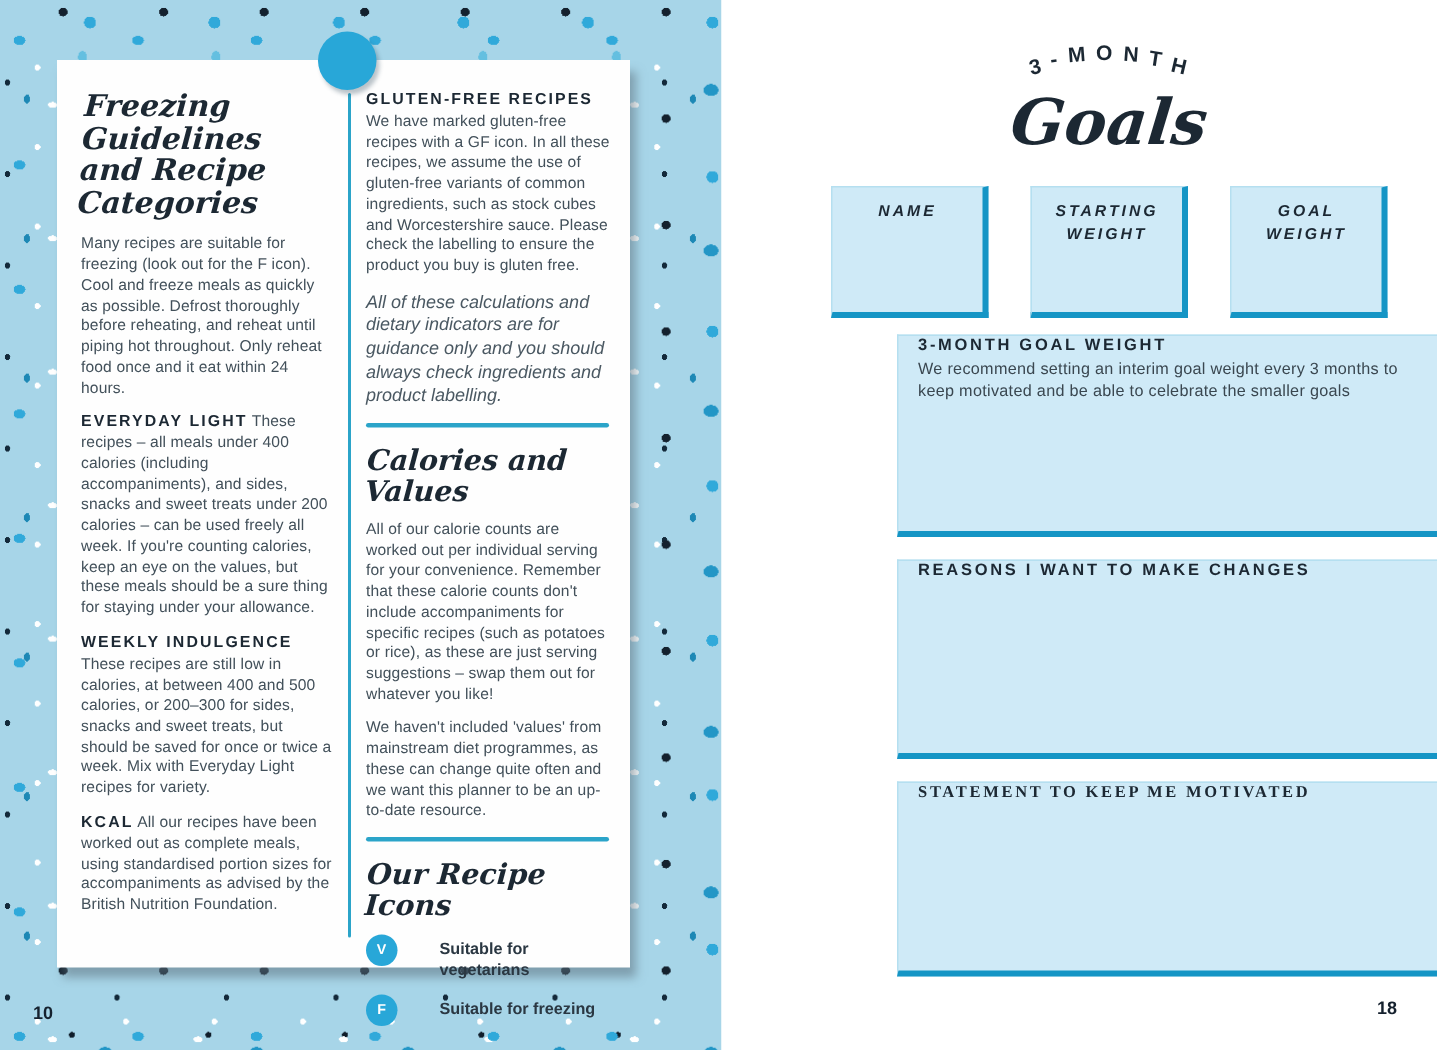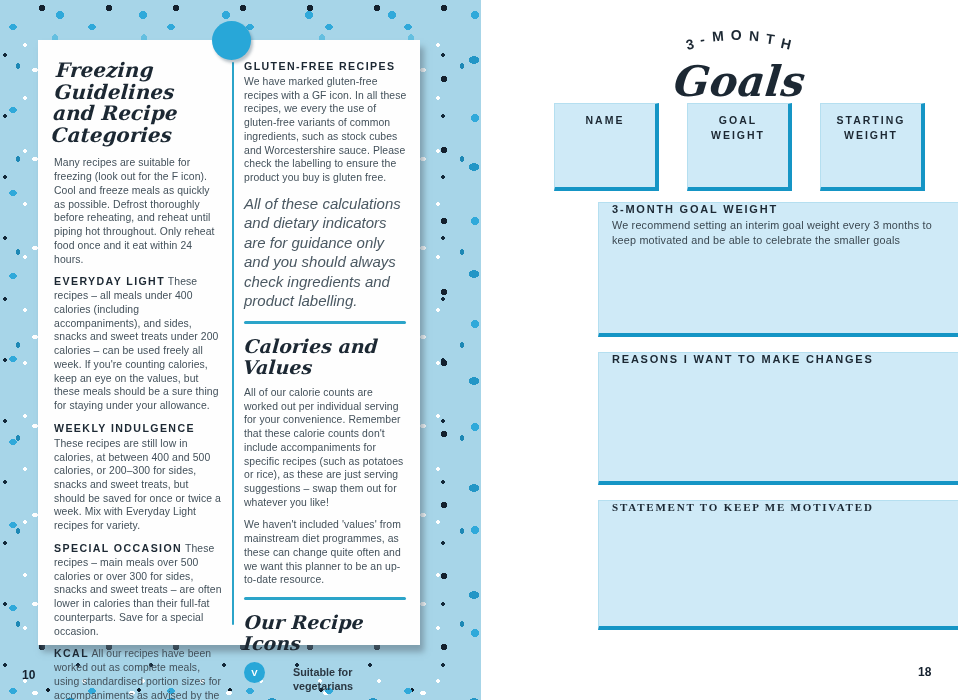--- a/index.html
+++ b/index.html
@@ -41,21 +41,21 @@
   .col2{flex:1;min-width:0;}
 
   .script-title{
     font-family:"DejaVu Serif",serif;font-style:italic;font-weight:bold;
     color:#1c2833;font-size:20px;line-height:1.08;transform:skewX(-4deg);
     margin:0 0 10px 0;
   }
   .body-text,.sec{font-size:10.4px;line-height:1.32;color:#42505a;margin:0 0 9px 0;letter-spacing:.1px;}
   .sec-label{font-weight:bold;color:#1c2833;font-size:10.6px;letter-spacing:1.4px;}
   .sec-label.block{display:block;margin-bottom:1px;}
-  .disclaimer{font-style:italic;font-size:15px;line-height:1.3;color:#4a5862;margin:2px 0 6px 0;}
+  .disclaimer{font-style:italic;font-size:12px;line-height:1.3;color:#4a5862;margin:2px 0 6px 0;}
   .hdivider{height:3px;background:#2ba4c9;border-radius:2px;margin:10px 2px 12px 0;}
   .script-sub{font-size:19px;margin:0 0 9px 0;}
   .icon-row{display:flex;align-items:flex-start;margin:0 0 9px 0;}
   .badge{
     flex:0 0 21px;height:21px;border-radius:50%;background:#28a7d8;color:#ffffff;
     font-weight:bold;font-size:9.5px;display:flex;align-items:center;justify-content:center;
     margin-right:9px;letter-spacing:.3px;
   }
   .icon-label{font-weight:bold;font-size:10.8px;line-height:1.3;color:#2a3742;padding-top:3px;margin-left:19px;}
 
@@ -64,21 +64,21 @@
   .page-num.right{left:437px;top:665px;}
 
   
   .r-content{position:absolute;left:73px;top:0;width:371px;}
   .heading-wrap{margin-top:27px;text-align:center;}
   .h-top{font-weight:bold;font-size:14px;letter-spacing:2px;color:#1c2833;height:30px;}
   .h-script{
     font-family:"DejaVu Serif",serif;font-style:italic;font-weight:bold;
     font-size:42px;color:#1c2833;line-height:1;transform:skewX(-6deg);margin-top:4px;
   }
-  .fields-row{display:flex;gap:28px;margin-top:0;}
+  .fields-row{display:flex;gap:28px;margin-top:21px;font-style:italic;}
   .bluebox{
     background:#cfeaf7;border-top:1px solid #b5dff0;border-left:1px solid #b5dff0;
     border-right:4px solid #1595c5;border-bottom:4px solid #1595c5;
     box-sizing:border-box;
   }
   .field-box{flex:1;height:88px;padding-top:9px;text-align:center;}
   .field-label{font-weight:bold;font-size:10.5px;letter-spacing:2px;color:#1c2833;line-height:1.45;padding:0 14px;}
   .wide-box{width:371px;margin-top:11px;padding:0 13px;margin-left:44px;}
   .goal-box{height:135px;}
   .reasons-box{height:133px;margin-top:15px;}
@@ -102,35 +102,31 @@
         <p class="body-text">Many recipes are suitable for freezing (look out for the F icon). Cool and freeze meals as quickly as possible. Defrost thoroughly before reheating, and reheat until piping hot throughout. Only reheat food once and it eat within 24 hours.</p>
         <p class="sec">
           <span class="sec-label">EVERYDAY LIGHT</span>
           <span>These recipes – all meals under 400 calories (including accompaniments), and sides, snacks and sweet treats under 200 calories – can be used freely all week. If you're counting calories, keep an eye on the values, but these meals should be a sure thing for staying under your allowance.</span>
         </p>
         <p class="sec">
           <span class="sec-label block">WEEKLY INDULGENCE</span>
           <span>These recipes are still low in calories, at between 400 and 500 calories, or 200–300 for sides, snacks and sweet treats, but should be saved for once or twice a week. Mix with Everyday Light recipes for variety.</span>
         </p>
         <p class="sec">
-          <span class="sec-label">SPECIAL OCCASION</span>
-          <span>These recipes – main meals over 500 calories or over 300 for sides, snacks and sweet treats – are often lower in calories than their full-fat counterparts. Save for a special occasion.</span>
-        </p>
-        <p class="sec">
           <span class="sec-label">KCAL</span>
           <span>All our recipes have been worked out as complete meals, using standardised portion sizes for accompaniments as advised by the British Nutrition Foundation.</span>
         </p>
       </div>
 
       <div class="vdivider"></div>
 
       <div class="col2">
         <p class="sec">
           <span class="sec-label block">GLUTEN-FREE RECIPES</span>
-          <span>We have marked gluten-free recipes with a GF icon. In all these recipes, we every the use of gluten-free variants of common ingredients, such as stock cubes and Worcestershire sauce. Please check the labelling to ensure the product you buy is gluten free.</span>
+          <span>We have marked gluten-free recipes with a GF icon. In all these recipes, we assume the use of gluten-free variants of common ingredients, such as stock cubes and Worcestershire sauce. Please check the labelling to ensure the product you buy is gluten free.</span>
         </p>
         <p class="disclaimer">All of these calculations and dietary indicators are for guidance only and you should always check ingredients and product labelling.</p>
 
         <div class="hdivider"></div>
         <div class="script-title script-sub">Calories and Values</div>
         <p class="body-text">All of our calorie counts are worked out per individual serving for your convenience. Remember that these calorie counts don't include accompaniments for specific recipes (such as potatoes or rice), as these are just serving suggestions – swap them out for whatever you like!</p>
         <p class="body-text">We haven't included 'values' from mainstream diet programmes, as these can change quite often and we want this planner to be an up-to-date resource.</p>
 
         <div class="hdivider"></div>
         <div class="script-title script-sub">Our Recipe Icons</div>
@@ -156,24 +152,24 @@
     <div class="heading-wrap">
       <div class="h-top"><span style="display: inline-block; margin: 0px 2.5px; transform: translateY(9px) rotate(-13deg);">3</span><span style="display: inline-block; margin: 0px 2.5px; transform: translateY(4px) rotate(-8.7deg);">-</span><span style="display: inline-block; margin: 0px 2.5px; transform: translateY(1px) rotate(-4.3deg);">M</span><span style="display: inline-block; margin: 0px 2.5px; transform: translateY(0px) rotate(0deg);">O</span><span style="display: inline-block; margin: 0px 2.5px; transform: translateY(1px) rotate(4.3deg);">N</span><span style="display: inline-block; margin: 0px 2.5px; transform: translateY(4px) rotate(8.7deg);">T</span><span style="display: inline-block; margin: 0px 2.5px; transform: translateY(9px) rotate(13deg);">H</span></div>
       <div class="h-script">Goals</div>
     </div>
 
     <div class="fields-row">
       <div class="bluebox field-box">
         <div class="field-label">NAME</div>
       </div>
       <div class="bluebox field-box">
-        <div class="field-label">GOAL WEIGHT</div>
+        <div class="field-label">STARTING WEIGHT</div>
       </div>
       <div class="bluebox field-box">
-        <div class="field-label">STARTING WEIGHT</div>
+        <div class="field-label">GOAL WEIGHT</div>
       </div>
     </div>
 
     <div class="bluebox wide-box goal-box">
       <div class="box-label">3-MONTH GOAL WEIGHT</div>
       <div class="box-text">We recommend setting an interim goal weight every 3 months to keep motivated and be able to celebrate the smaller goals</div>
     </div>
 
     <div class="bluebox wide-box reasons-box">
       <div class="box-label">REASONS I WANT TO MAKE CHANGES</div>

